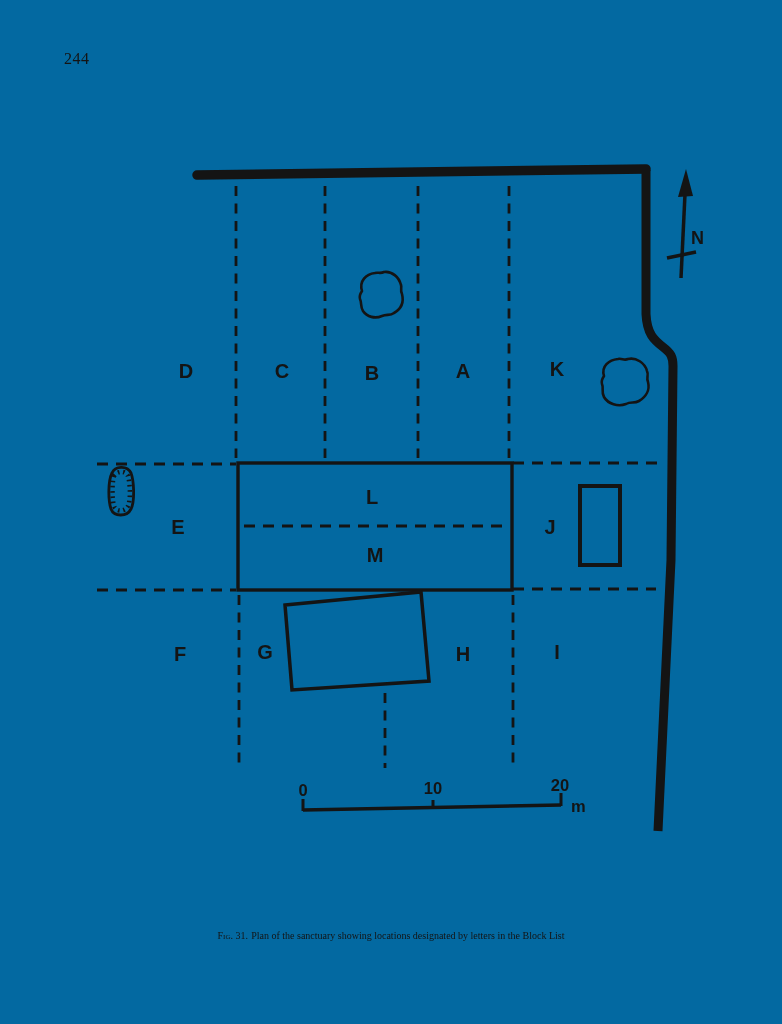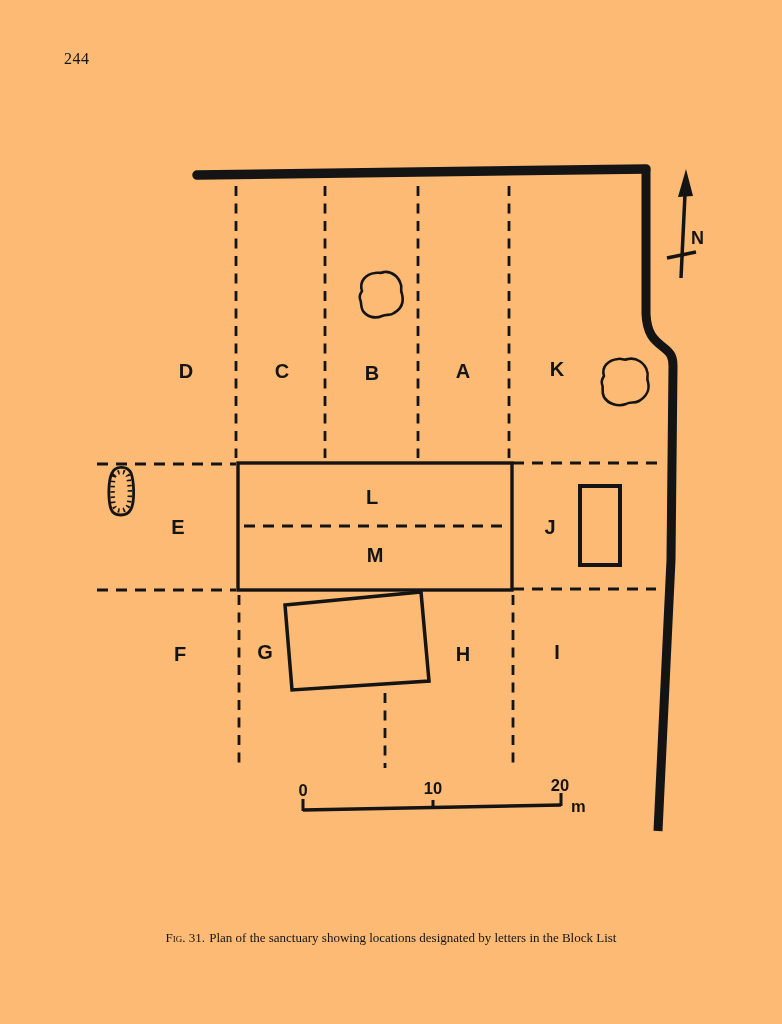--- a/index.html
+++ b/index.html
@@ -1,20 +1,20 @@
 <!DOCTYPE html>
 <html><head>
 <meta charset="utf-8">
 <style>
   html, body { margin: 0; padding: 0; background: #ffffff; }
   .page {
     position: relative;
     width: 782px;
     height: 1024px;
-    background: #fdba74;
+    background: #0369a1;
     font-family: "Liberation Serif", serif;
     color: #141414;
     overflow: hidden;
   }
   .page-number {
     position: absolute;
     left: 64px;
     top: 50px;
     font-size: 16px;
     letter-spacing: 0.5px;
@@ -30,21 +30,21 @@
   .plan-svg {
     position: absolute;
     left: 0; top: 0;
     width: 782px; height: 1024px;
   }
   .caption {
     position: absolute;
     left: 0; right: 0;
     top: 930px;
     text-align: center;
-    font-size: 13px;
+    font-size: 10px;
   }
   .caption .fig-label { font-variant: small-caps; }
   .caption .caption-text { margin-left: 0.32em; }
   .zone-letter {
     font-family: "Liberation Sans", sans-serif;
     font-weight: bold;
     font-size: 20px;
     fill: #141414;
   }
   .scale-num {

